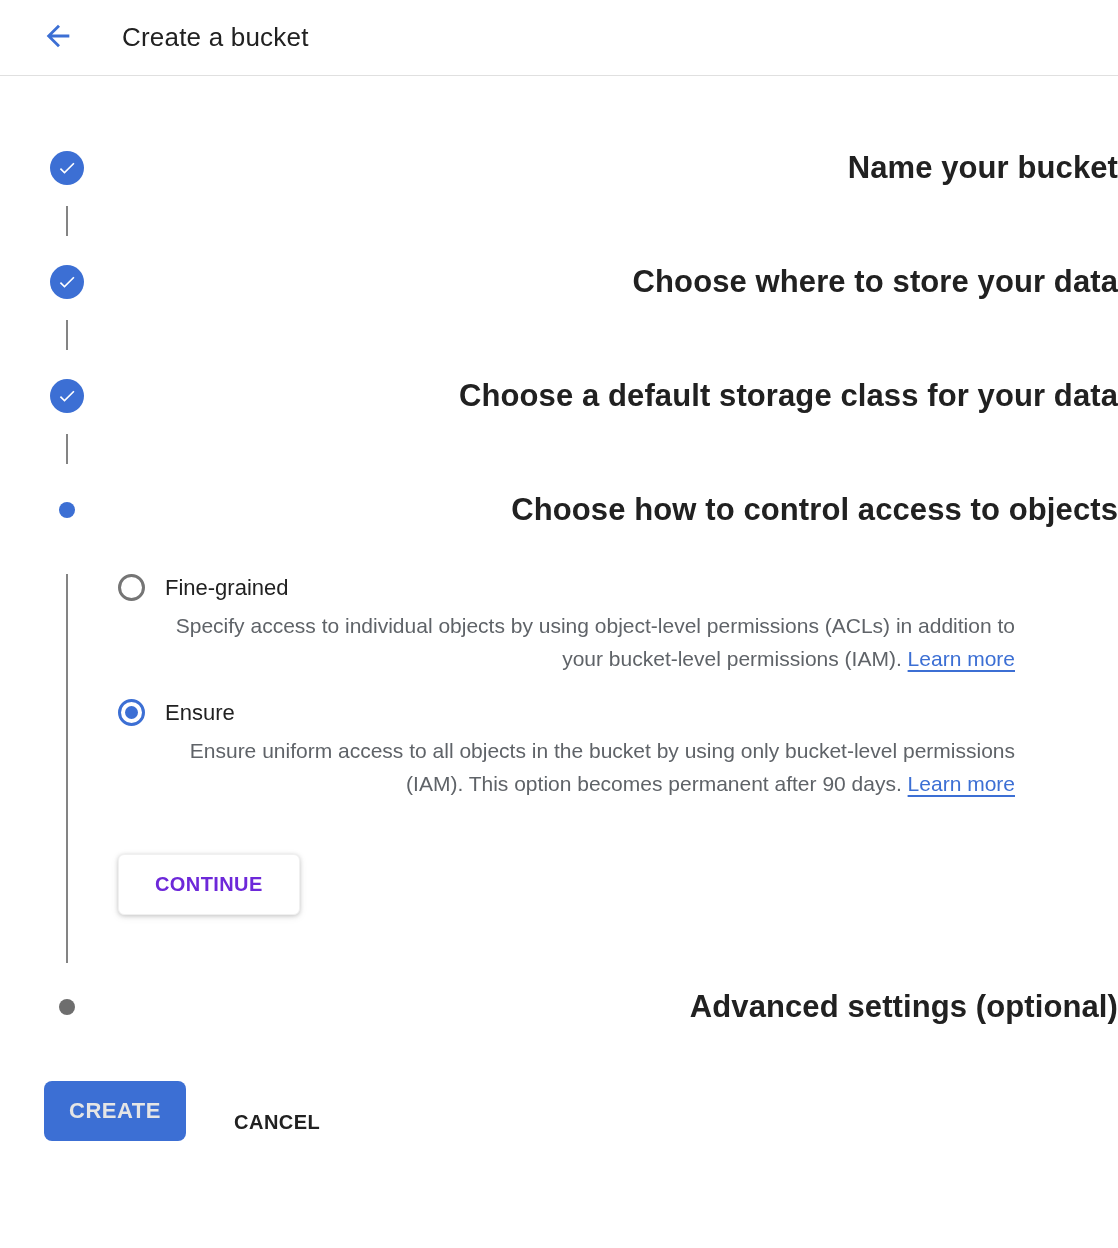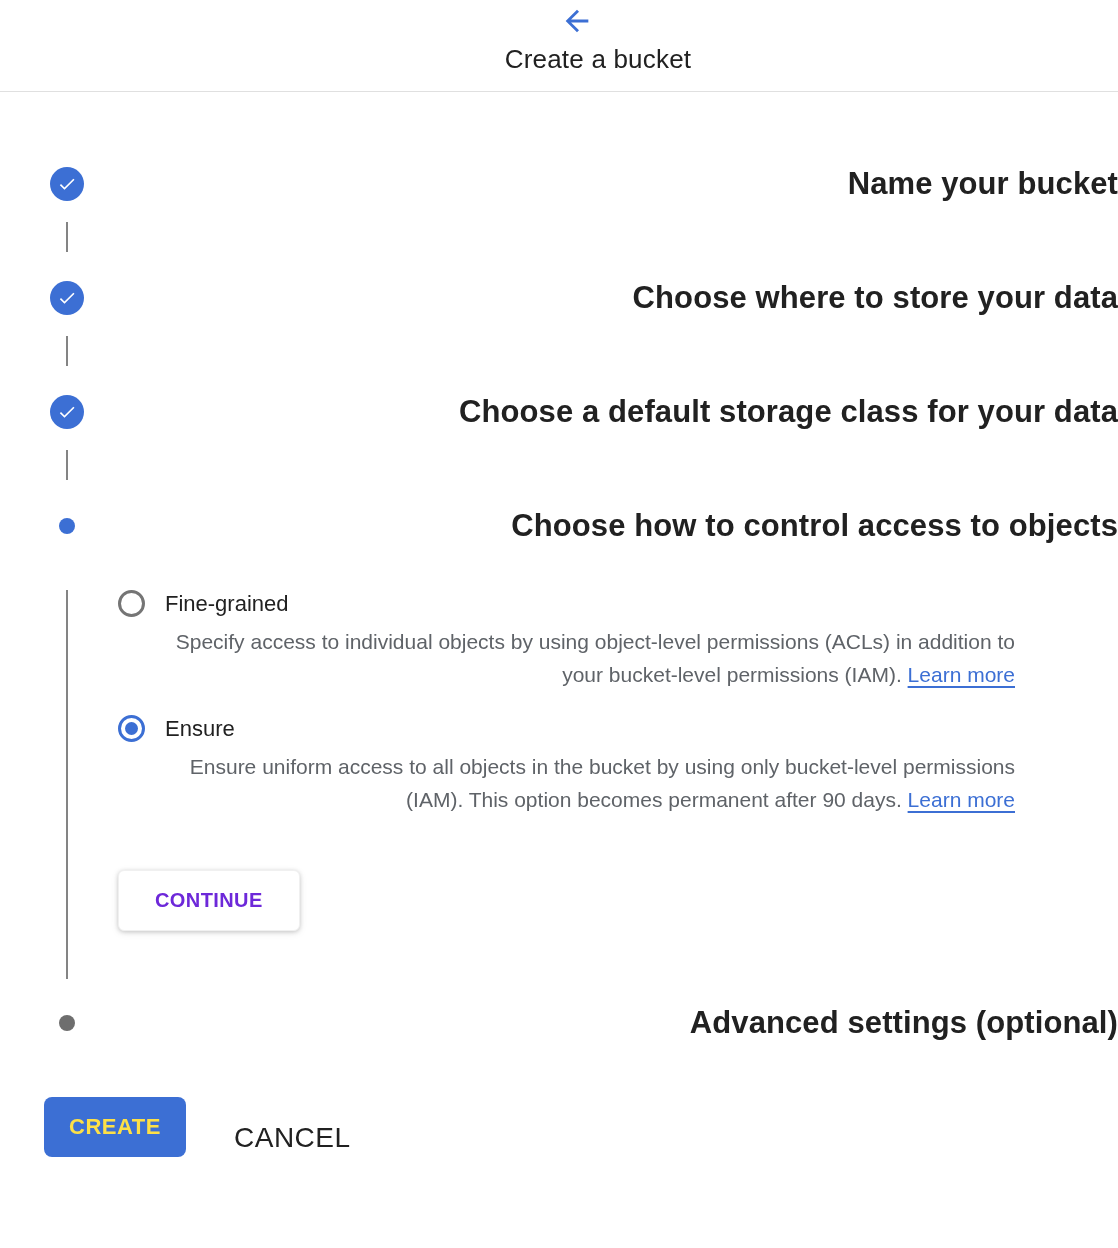--- a/index.html
+++ b/index.html
@@ -7,26 +7,25 @@
   body {
     width: 1118px;
     height: 1248px;
     overflow: hidden;
     font-family: "Liberation Sans", "DejaVu Sans", sans-serif;
     color: #212121;
   }
 
   
   .header {
-    height: 92px;
+    height: 76px;
     display: flex;
     align-items: center;
     border-bottom: 1px solid #e0e0e0;
     padding-left: 36px;
-    flex-direction: column;
   }
   .back-btn {
     width: 44px;
     height: 44px;
     border: none;
     background: transparent;
     cursor: pointer;
     display: flex;
     align-items: center;
     justify-content: center;
@@ -171,38 +170,38 @@
 
   
   .footer {
     margin-top: 56px;
     margin-left: 44px;
     display: flex;
     align-items: center;
   }
   .create-btn {
     background: #3c6fd4;
-    color: #fde047;
+    color: #e5e5e5;
     border: none;
     border-radius: 8px;
     width: 142px;
     height: 60px;
     font-family: inherit;
     font-size: 22px;
     font-weight: 700;
     letter-spacing: 0.5px;
     cursor: pointer;
   }
   .cancel-btn {
     background: transparent;
     border: none;
     margin-left: 48px;
     font-family: inherit;
-    font-size: 28px;
-    font-weight: 400;
+    font-size: 20px;
+    font-weight: 700;
     letter-spacing: 0.5px;
     color: #212121;
     cursor: pointer;
     margin-top: 22px;
   }
 </style>
 </head>
 <body>
 
 <div class="header">

